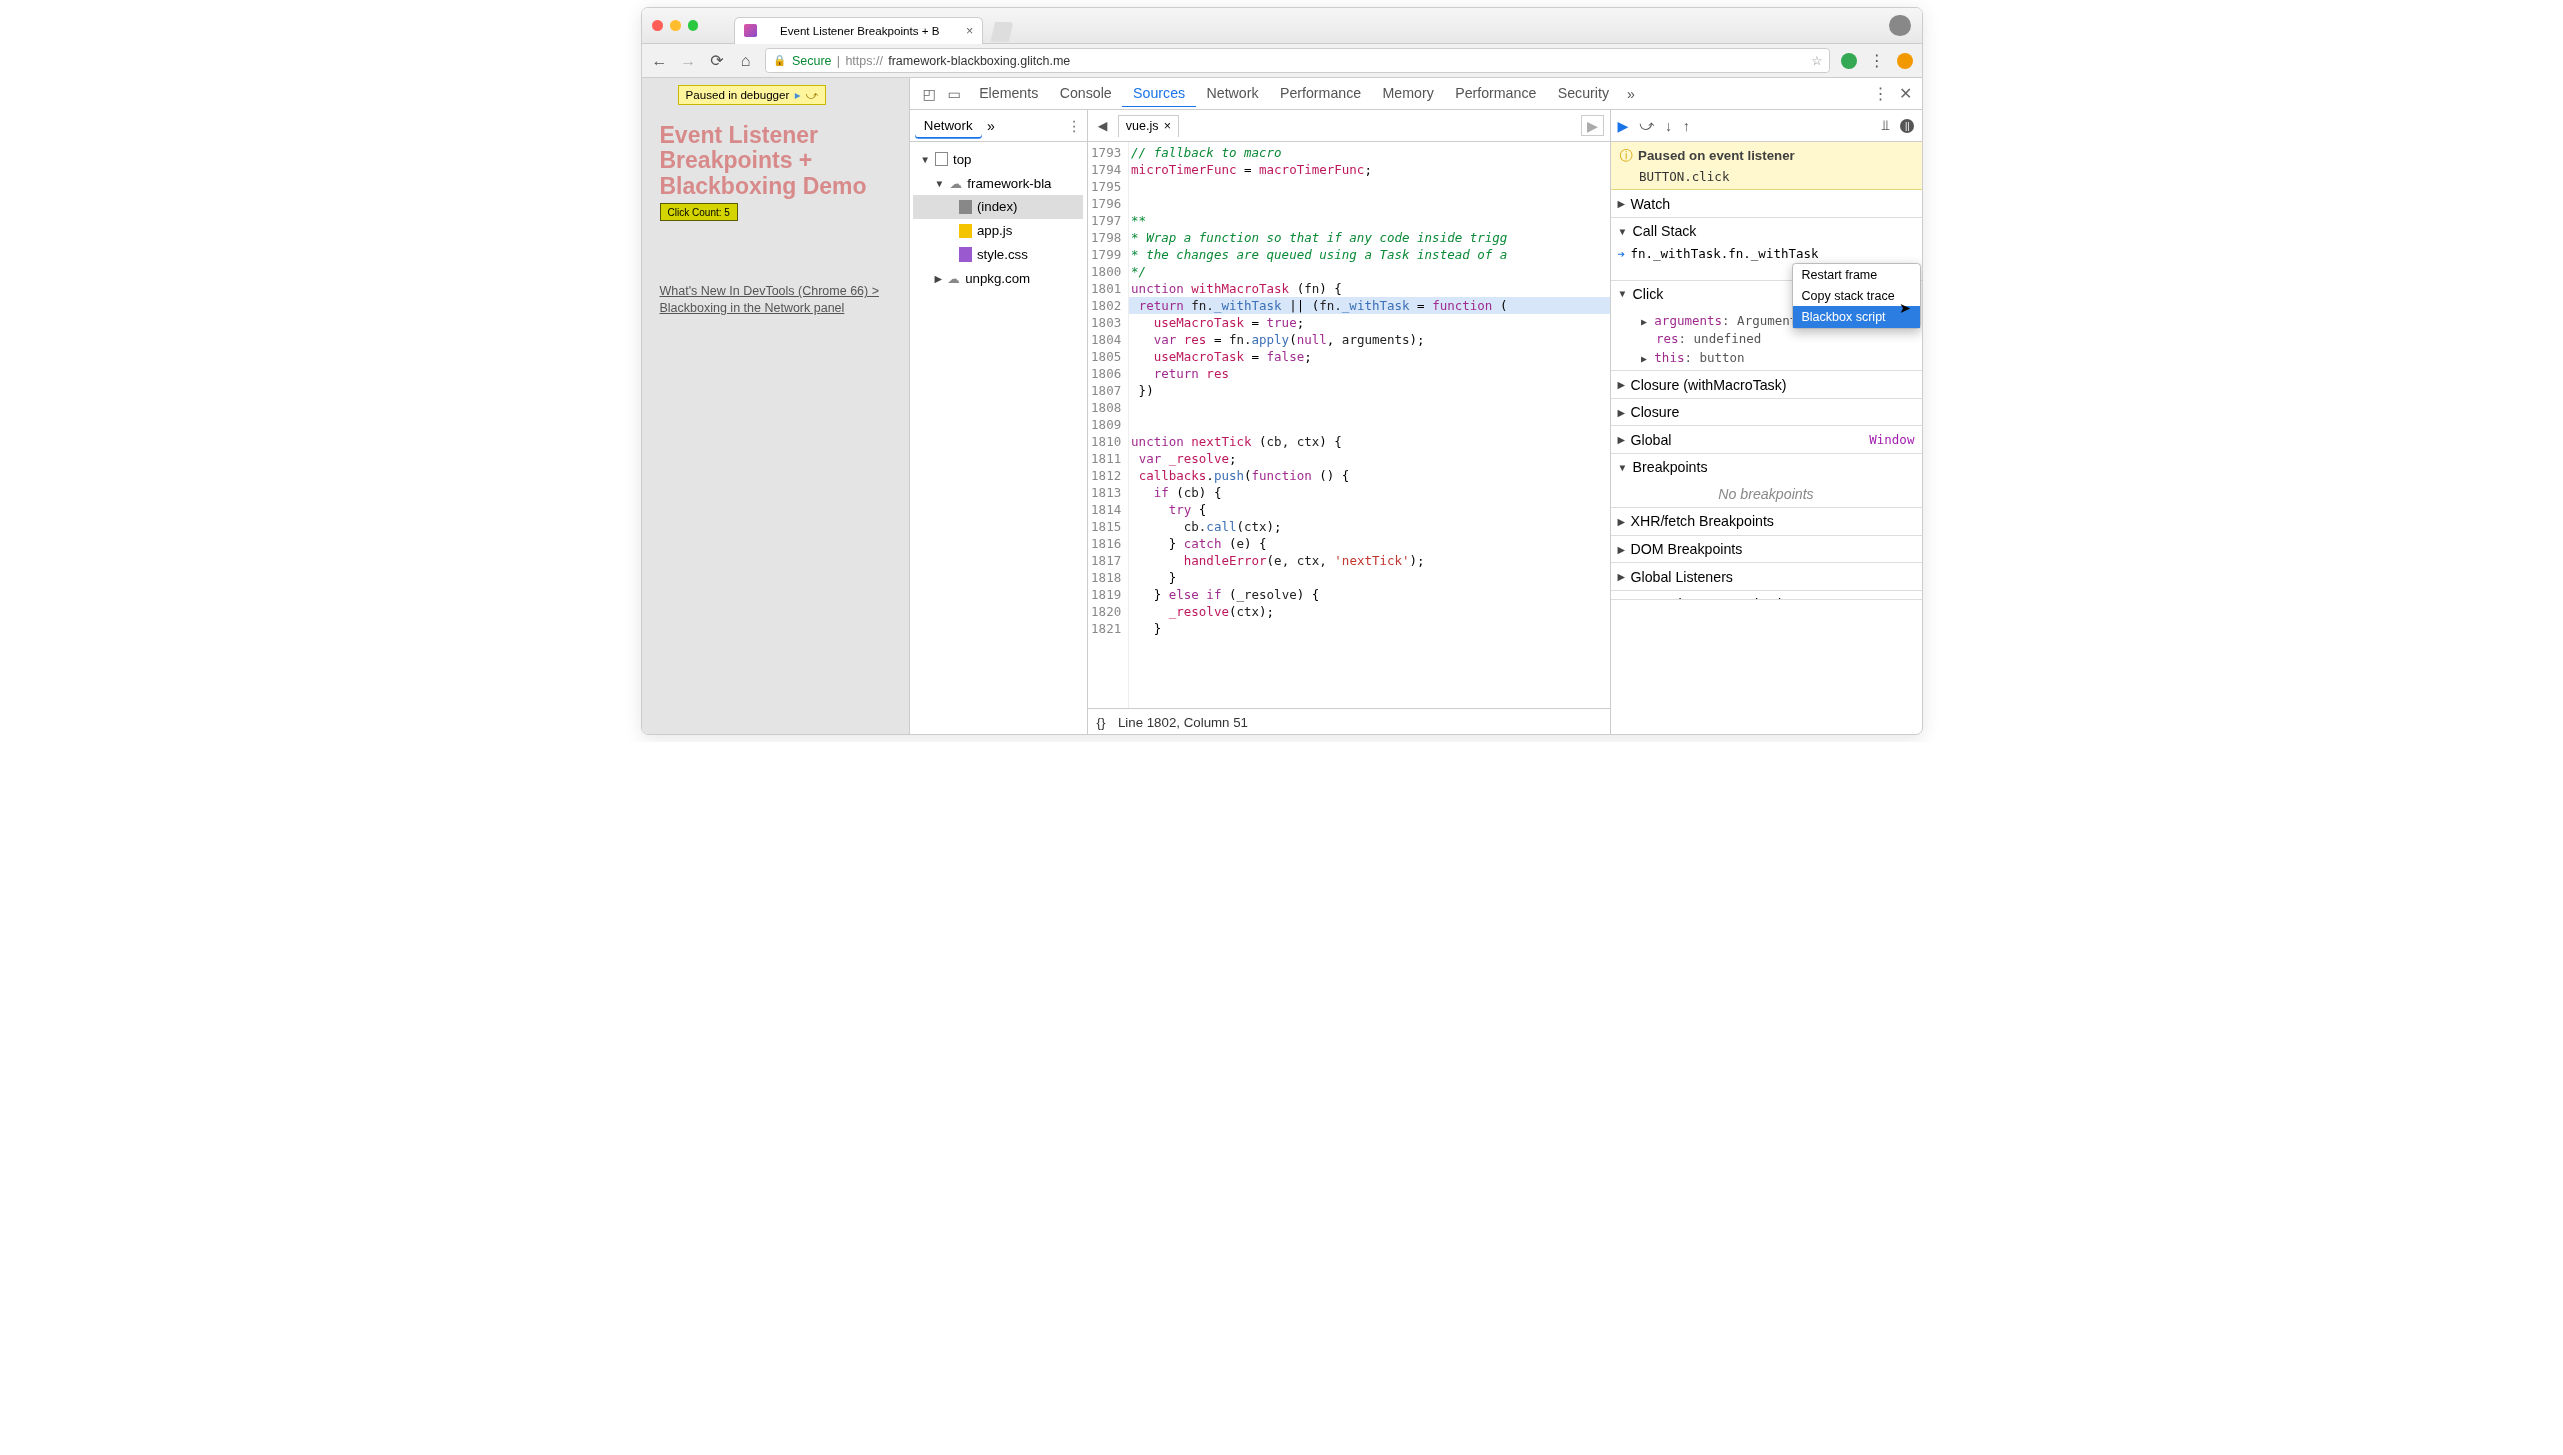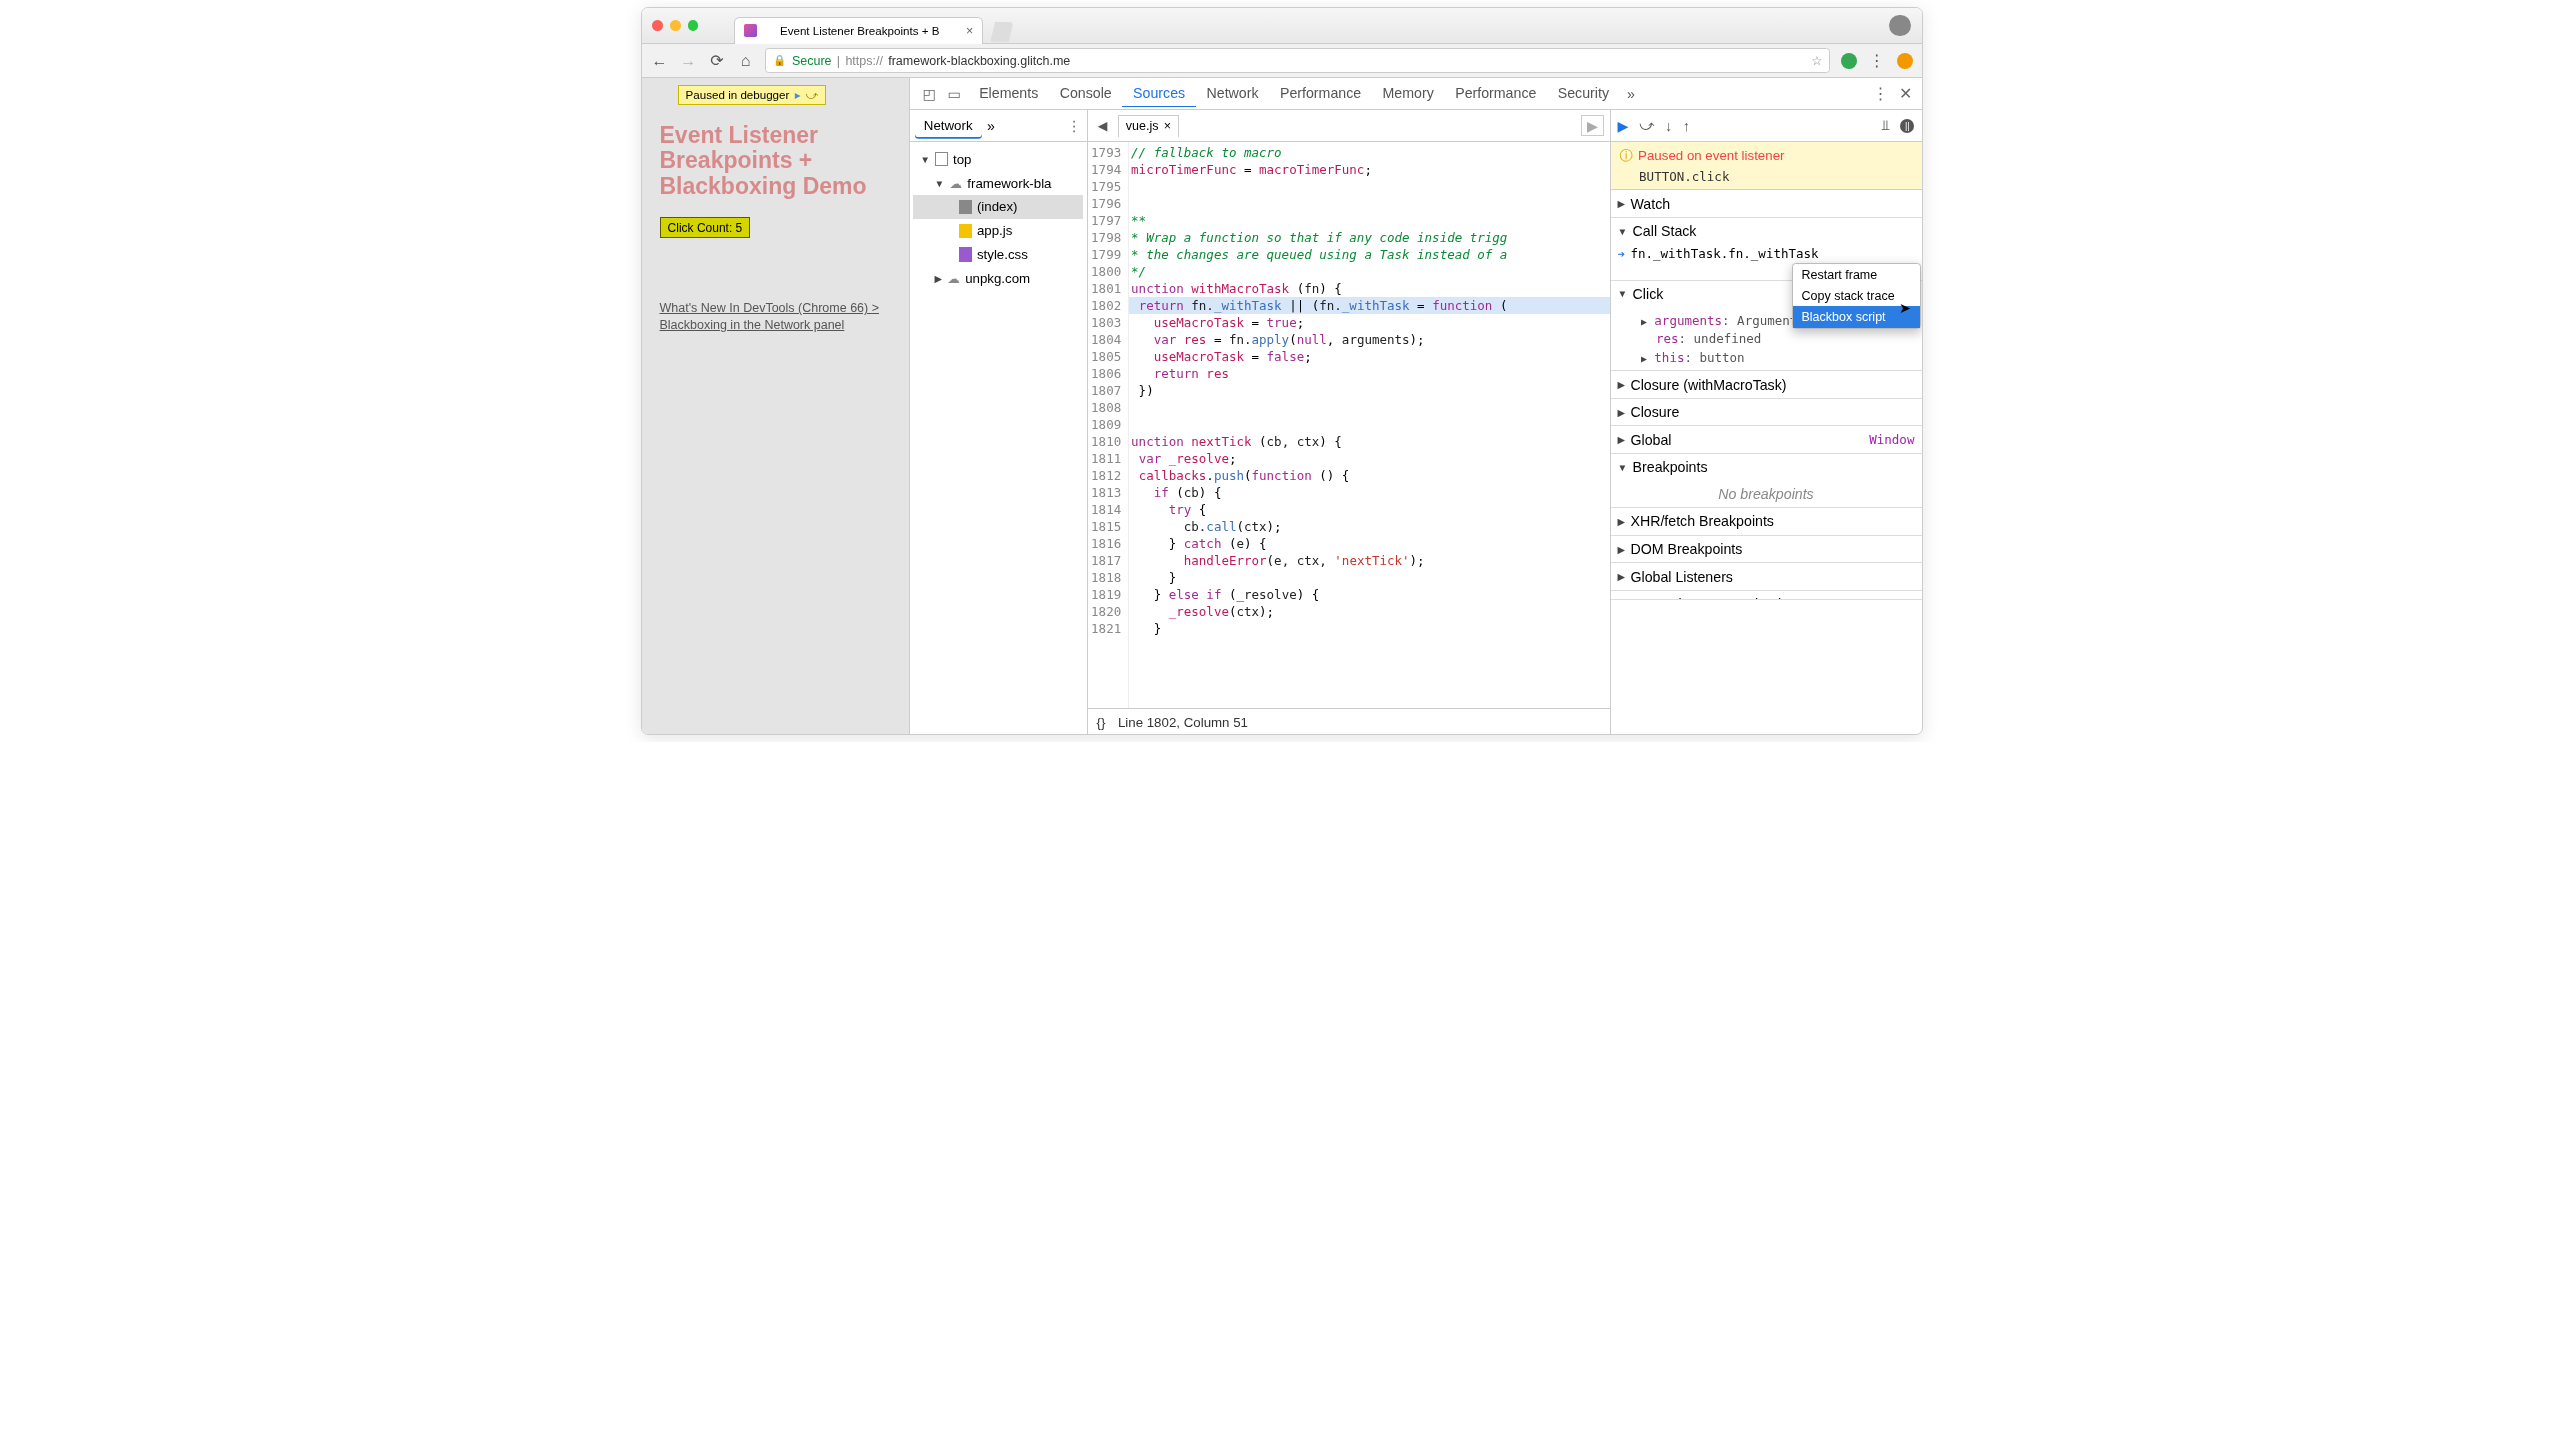--- a/index.html
+++ b/index.html
@@ -30,21 +30,21 @@
 .ext-icon { width: 16px; height: 16px; border-radius: 50%; }
 .ext-green { background: #34a853; }
 .ext-orange { background: #f29900; }
 
 
 .main { display: flex; height: calc(100% - 69px); }
 .page-pane { width: 267px; background: #e4e4e4; padding: 18px; position: relative; }
 .paused-badge { position: absolute; top: 7.1px; left: 36px; background: #fff59c; border: 0.9px solid #c9b800; padding: 1.8px 7.1px; font-size: 11.6px; display: flex; align-items: center; gap: 5.3px; }
 .paused-badge .bicon { color: #4b8fd6; }
 .page-title { color: #d88a8a; font-size: 23px; font-weight: bold; line-height: 1.1; margin-top: 27px; }
-.click-btn { margin-top: 18px; display: inline-block; background: #d4d400; border: 1.8px solid #5a5a00; padding: 2.7px 7.1px; font-size: 12px; }
+.click-btn { margin-top: 4px; display: inline-block; background: #d4d400; border: 1.8px solid #5a5a00; padding: 2.7px 7.1px; font-size: 10px; }
 .page-link { margin-top: 62px; display: block; color: #555; text-decoration: underline; font-size: 12.5px; line-height: 1.3; }
 
 
 .devtools { flex: 1; display: flex; flex-direction: column; border-left: 0.9px solid #ccc; }
 .dt-tabs { height: 32px; display: flex; align-items: center; padding: 0 9px; gap: 3.6px; border-bottom: 0.9px solid #ccc; font-size: 14.2px; color: #555; }
 .dt-tabs .tool-icon { width: 21.4px; text-align: center; color: #666; }
 .dt-tab { padding: 5.3px 10.7px; cursor: pointer; }
 .dt-tab.active { color: #1a73e8; border-bottom: 1.8px solid #1a73e8; font-weight: 500; }
 .dt-tabs .more { margin-left: 3.6px; }
 .dt-tabs .menu { margin-left: auto; display: flex; gap: 10.7px; }
@@ -94,21 +94,21 @@
 .status-line { height: 27px; border-top: 0.9px solid #ccc; display: flex; align-items: center; padding: 0 9px; gap: 12.5px; font-size: 13.3px; color: #333; }
 
 
 .dbg { width: 311px; display: flex; flex-direction: column; position: relative; }
 .dbg-toolbar { height: 32px; display: flex; align-items: center; padding: 0 7.1px; gap: 10.7px; border-bottom: 0.9px solid #ccc; color: #555; font-size: 14.2px; }
 .dbg-toolbar .resume { color: #1a73e8; }
 .dbg-toolbar .sep { flex: 1; }
 .dbg-toolbar .pause-circ { width: 14.2px; height: 14.2px; border-radius: 50%; background: #555; color: #fff; font-size: 9px; display: inline-flex; align-items: center; justify-content: center; }
 .paused-banner { background: #fff8cf; border-bottom: 0.9px solid #e6d67a; padding: 5.3px 9px; font-size: 13.3px; }
 .paused-banner .info-ic { color: #d6a500; margin-right: 5.3px; }
-.paused-banner .title { font-weight: 400; color: #ef4444; }
+.paused-banner .title { font-weight: 700; color: #404040; }
 .paused-banner .sub { font-family: Menlo, monospace; font-size: 12.5px; margin-top: 3.6px; margin-left: 19.6px; color: #333; }
 .section { border-bottom: 0.9px solid #ddd; }
 .sec-head { display: flex; align-items: center; gap: 5.3px; padding: 5.3px 7.1px; font-size: 14.2px; }
 .sec-body { padding: 3.6px 7.1px 3.6px 21.4px; font-size: 12.5px; font-family: Menlo, monospace; }
 .stack-row { display: flex; align-items: center; gap: 5.3px; font-family: Menlo, monospace; font-size: 12.5px; padding: 1.8px 7.1px; }
 .stack-row .ptr { color: #1a73e8; }
 .stack-row .loc { margin-left: auto; color: #888; font-size: 10.7px; }
 .scope-row { padding: 1.8px 0 1.8px 9px; }
 .scope-row .var { color: #a12b8f; }
 .scope-row .val { color: #555; }

